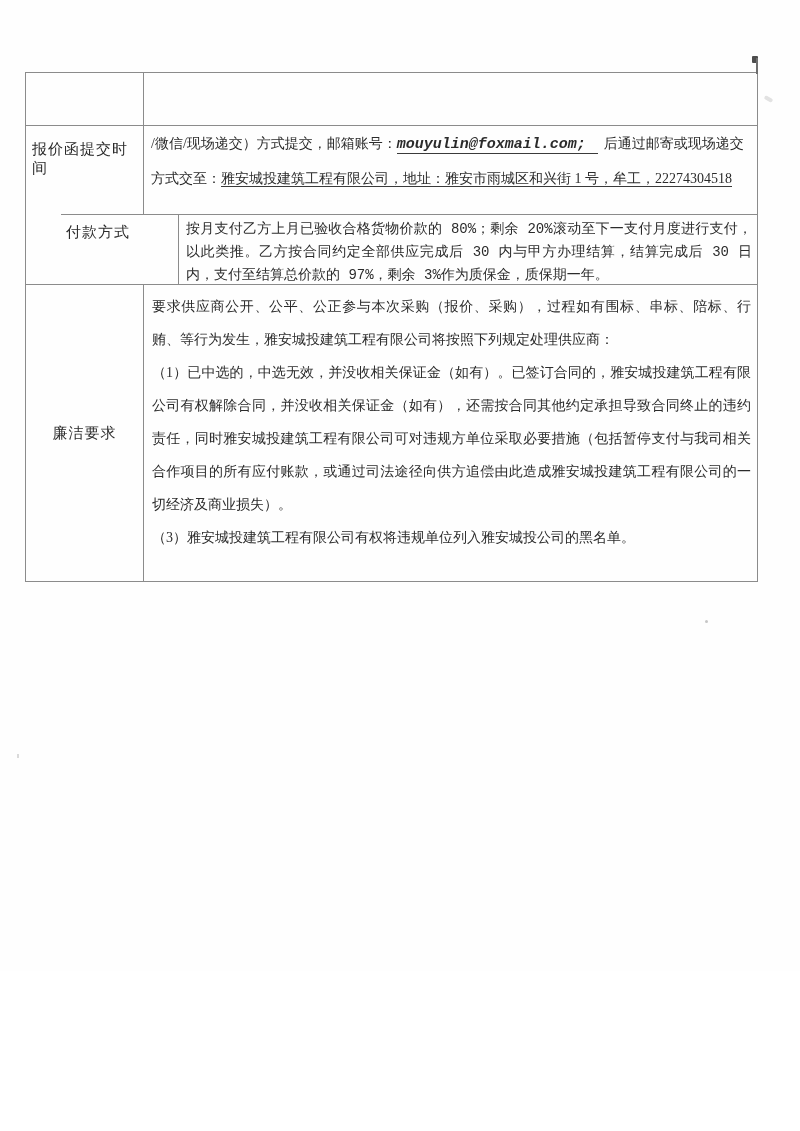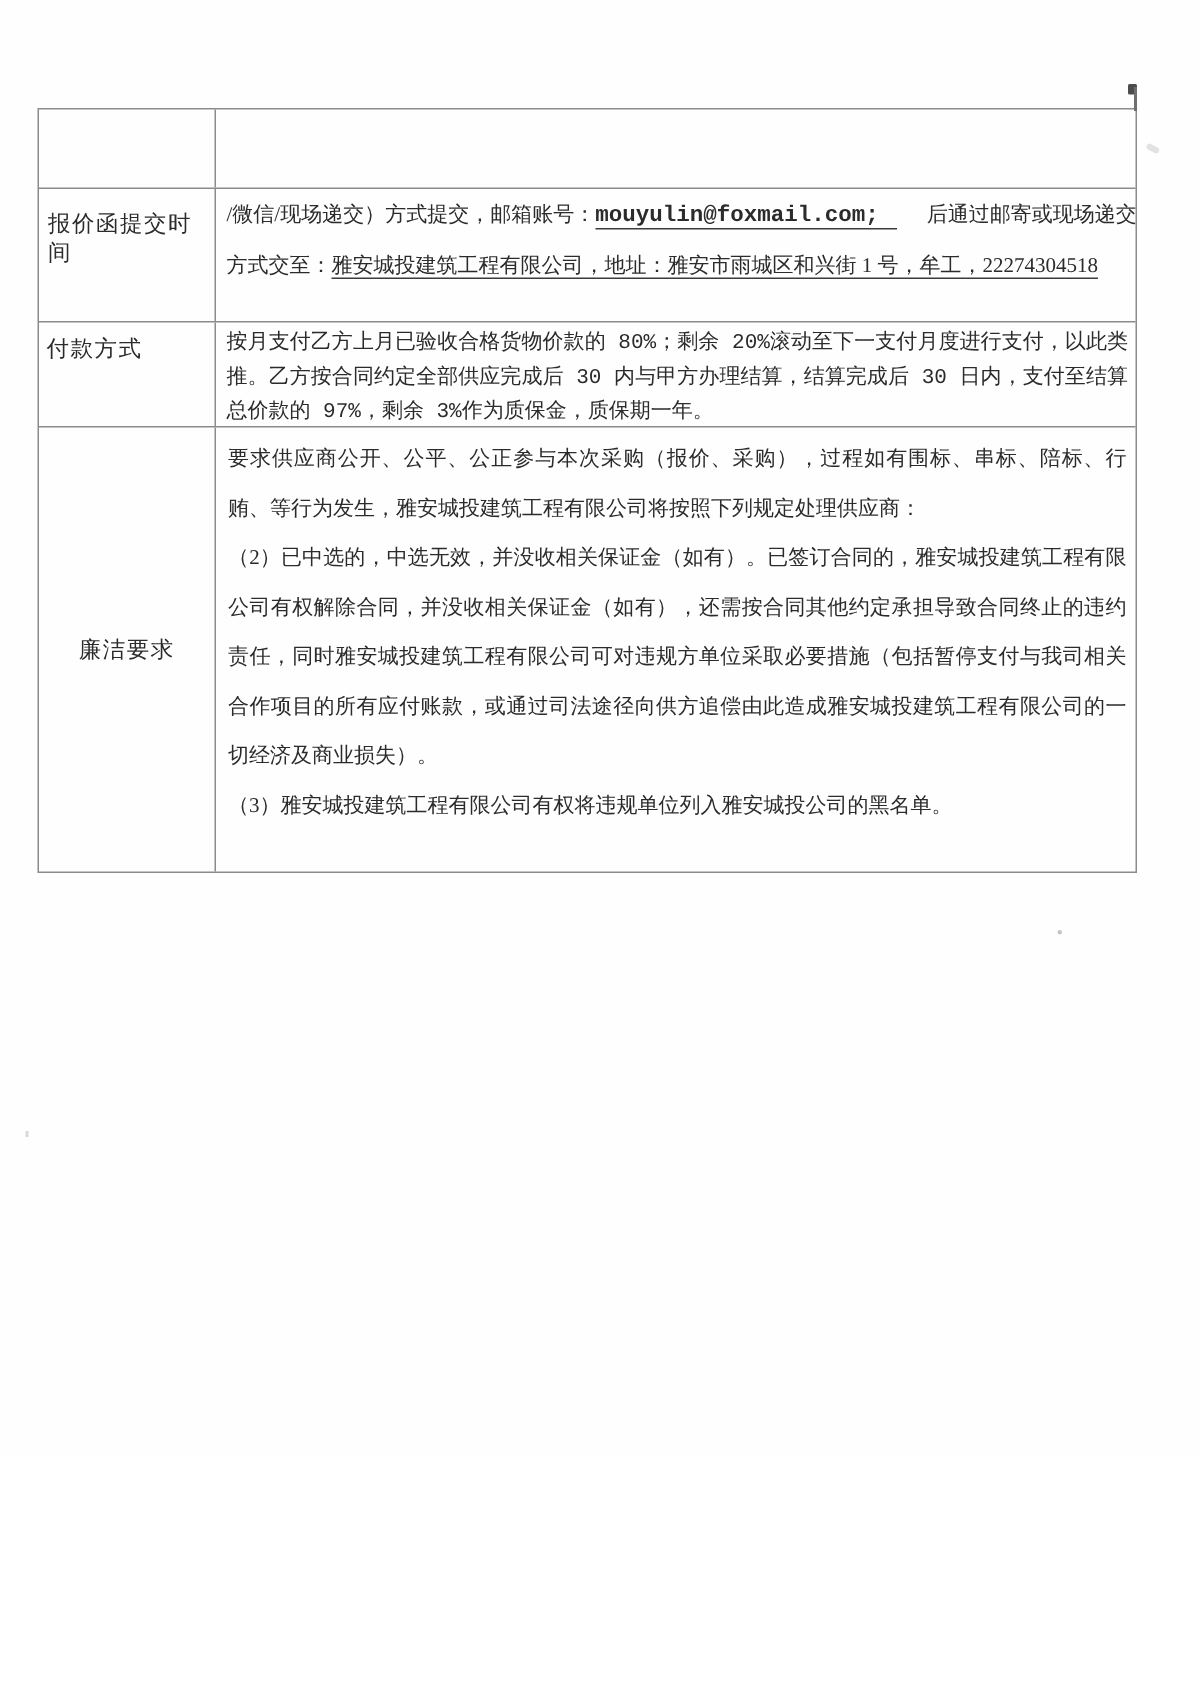--- a/index.html
+++ b/index.html
@@ -29,42 +29,43 @@
   .cell-label{
     width:118px;
     flex:0 0 118px;
     border-right:1px solid var(--border);
     font-size:15px;
     letter-spacing:1px;
   }
   .cell-content{flex:1;font-size:14px;}
   .row-empty{height:52px;}
   .row-quote{height:89px;}
-  .row-payment{height:70px;}
+  .row-payment{height:70px;margin-left:35px;}
   .row-integrity{height:297px;}
   .row-quote .cell-label{padding:14px 0 0 6px;}
   .row-payment .cell-label{padding:8px 0 0 5px;}
   .row-integrity .cell-label{
     display:flex;align-items:center;justify-content:center;
     padding:0;
   }
   .row-quote .cell-content{padding:1px 4px 0 7px;}
   .q-line{
     line-height:34px;
     white-space:nowrap;
   }
   .u{border-bottom:1px solid var(--underline);}
   .method-blank{padding:0 25px;}
   .email{
     font-family:"Liberation Mono","DejaVu Sans Mono",monospace;
     font-weight:bold;
     font-size:15px;
     padding-right:12px;
+    font-style:italic;
   }
-  .after-email{margin-left:20px;}
+  .after-email{margin-left:6px;}
   .row-payment .cell-content{
     padding:3px 5px 0 7px;
     line-height:23px;
     text-align:justify;
     font-family:Liberation Mono, monospace;
   }
   .row-integrity .cell-content{
     padding:5px 6px 0 8px;
     line-height:33px;
     text-align:justify;
@@ -109,21 +110,21 @@
 
     <div class="trow row-payment">
       <div class="cell cell-label">付款方式</div>
       <div class="cell cell-content">按月支付乙方上月已验收合格货物价款的 80%；剩余 20%滚动至下一支付月度进行支付，以此类推。乙方按合同约定全部供应完成后 30 内与甲方办理结算，结算完成后 30 日内，支付至结算总价款的 97%，剩余 3%作为质保金，质保期一年。</div>
     </div>
 
     <div class="trow row-integrity">
       <div class="cell cell-label">廉洁要求</div>
       <div class="cell cell-content">
         <p>要求供应商公开、公平、公正参与本次采购（报价、采购），过程如有围标、串标、陪标、行贿、等行为发生，雅安城投建筑工程有限公司将按照下列规定处理供应商：</p>
-        <p>（2）已中选的，中选无效，并没收相关保证金（如有）。已签订合同的，雅安城投建筑工程有限公司有权解除合同，并没收相关保证金（如有），还需按合同其他约定承担导致合同终止的违约责任，同时雅安城投建筑工程有限公司可对违规方单位采取必要措施（包括暂停支付与我司相关合作项目的所有应付账款，或通过司法途径向供方追偿由此造成雅安城投建筑工程有限公司的一切经济及商业损失）。</p>
+        <p>（1）已中选的，中选无效，并没收相关保证金（如有）。已签订合同的，雅安城投建筑工程有限公司有权解除合同，并没收相关保证金（如有），还需按合同其他约定承担导致合同终止的违约责任，同时雅安城投建筑工程有限公司可对违规方单位采取必要措施（包括暂停支付与我司相关合作项目的所有应付账款，或通过司法途径向供方追偿由此造成雅安城投建筑工程有限公司的一切经济及商业损失）。</p>
         <p>（3）雅安城投建筑工程有限公司有权将违规单位列入雅安城投公司的黑名单。</p>
       </div>
     </div>
 
   </div>
 
   <div class="artifact corner-dot"></div>
   <div class="artifact corner-line"></div>
   <div class="artifact speck-1"></div>
   <div class="artifact speck-2"></div>

